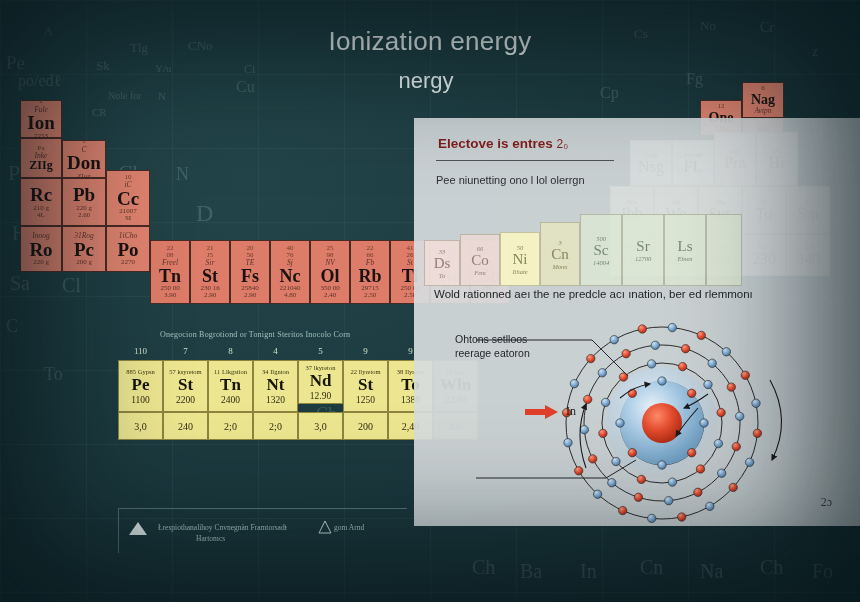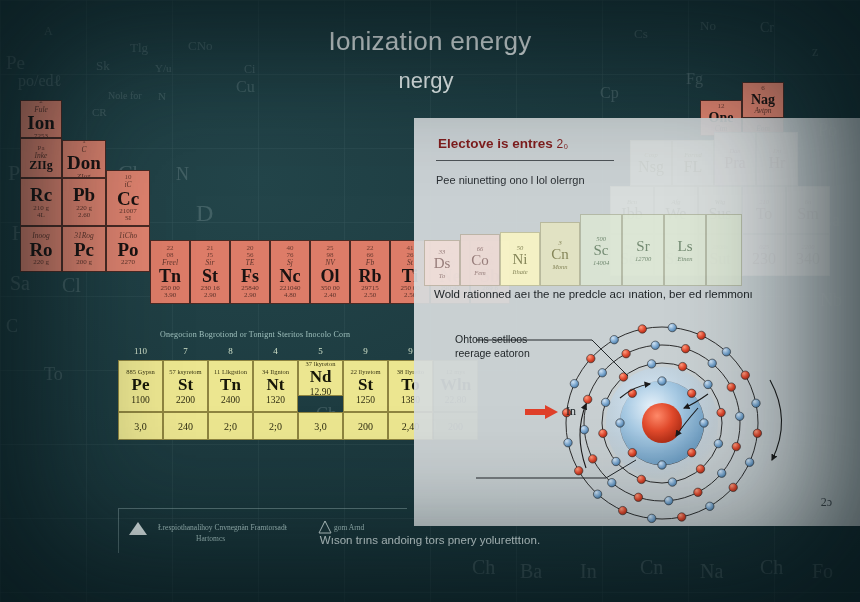--- a/index.html
+++ b/index.html
@@ -375,21 +375,21 @@
         <div class="ysym">Tn</div>
         <div class="yval">2400</div>
       </div>
       <div class="ybot" style="left: 208px; top: 412px; width: 45px; height: 28px;">2;0</div>
       <div class="ycell" style="left: 253px; top: 360px; width: 45px; height: 52px;">
         <div class="yhead">34 Ilgnton</div>
         <div class="ysym">Nt</div>
         <div class="yval">1320</div>
       </div>
       <div class="ybot" style="left: 253px; top: 412px; width: 45px; height: 28px;">2;0</div>
-      <div class="ycell" style="left: 298px; top: 360px; width: 45px; height: 36px;">
+      <div class="ycell" style="left: 298px; top: 360px; width: 45px; height: 44px;">
         <div class="yhead">37 lkyreton</div>
         <div class="ysym">Nd</div>
         <div class="yval">12.90</div>
       </div>
       <div class="ybot" style="left: 298px; top: 412px; width: 45px; height: 28px;">3,0</div>
       <div class="ycell" style="left: 343px; top: 360px; width: 45px; height: 52px;">
         <div class="yhead">22 llyretom</div>
         <div class="ysym">St</div>
         <div class="yval">1250</div>
       </div>
@@ -585,16 +585,15 @@
   <svg style="position:absolute;left:128px;top:520px;width:20px;height:16px;" viewBox="0 0 20 16">
     <path d="M10 2 L19 15 L1 15 Z" fill="#e9f2f2"></path>
   </svg>
   <div class="legend-txt" style="left:158px;top:523px;">Łrespiothanalihoy Cnvnegnàn  Framtorsadŧ</div>
   <div class="legend-txt" style="left:196px;top:534px;">Hartomcs</div>
   <svg style="position:absolute;left:318px;top:520px;width:14px;height:14px;" viewBox="0 0 14 14">
     <path d="M7 1 L13 13 L1 13 Z" fill="none" stroke="#cfe0df" stroke-width="1"></path>
   </svg>
   <div class="legend-txt" style="left:334px;top:523px;">gom Arnd</div>
 
-  <div class="caption">Wıson trıns andoing tors pnery yoluгetttıon.</div>
 
   <div class="vig"></div>
 </div>
 
 </body></html>

